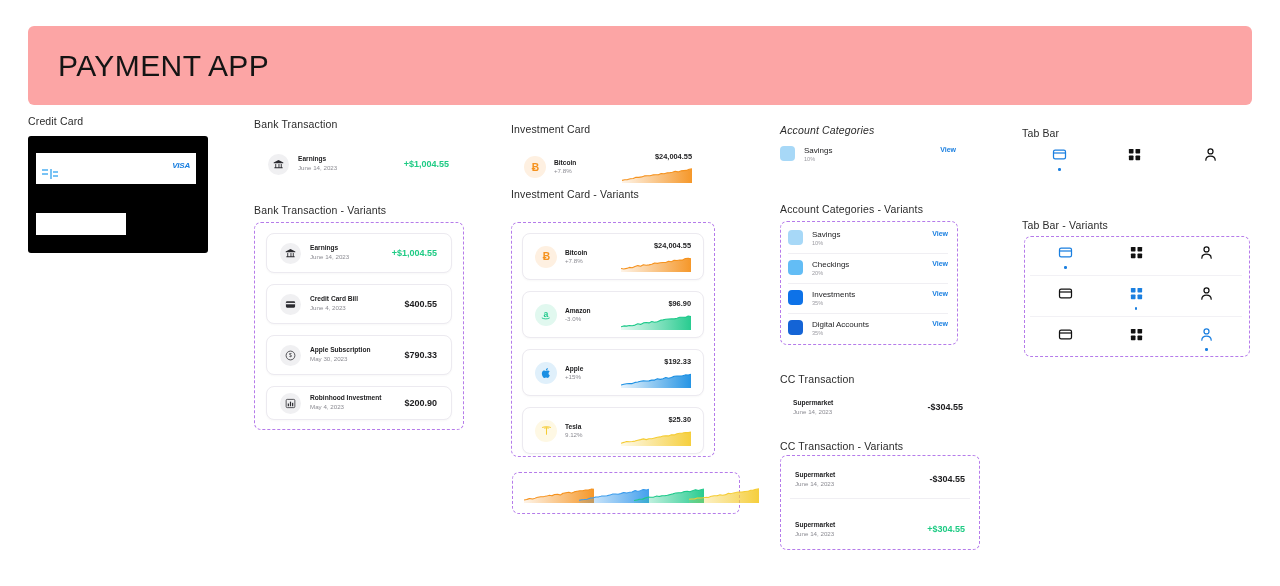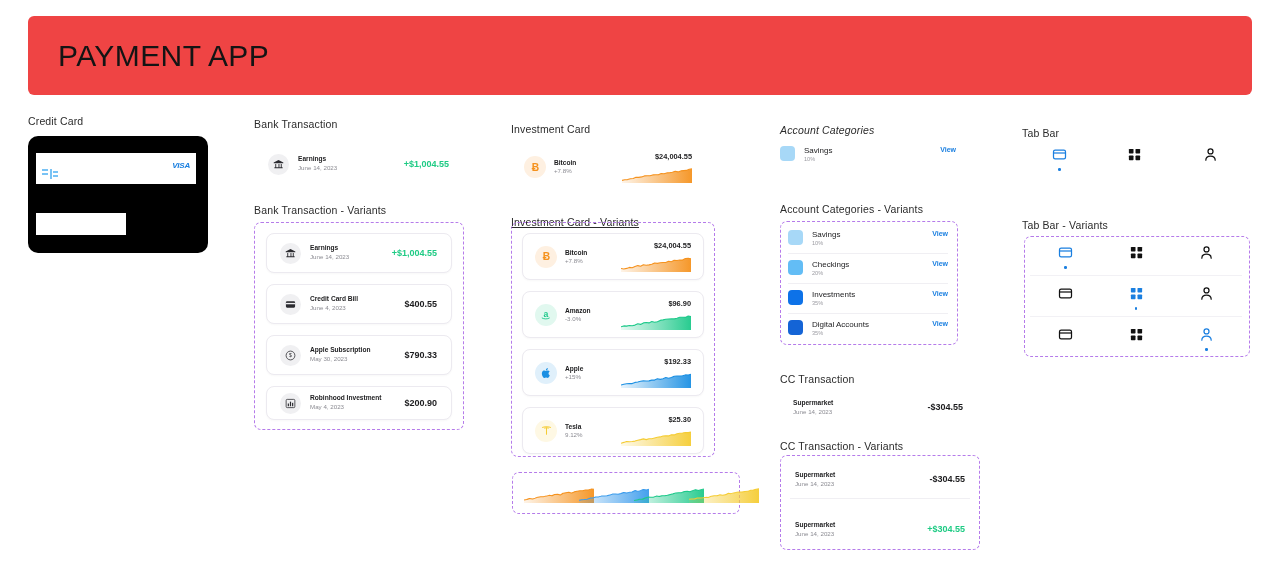--- a/index.html
+++ b/index.html
@@ -7,23 +7,23 @@
     width: 1280px; height: 586px;
     background: #ffffff;
     font-family: "Liberation Sans", sans-serif;
     color: #1c1c1e;
     position: relative;
     overflow: hidden;
   }
 
   
   .banner {
-    position: absolute; left: 28px; top: 16px;
+    position: absolute; left: 28px; top: 26px;
     width: 1224px; height: 79px;
-    background: #ef4444;
+    background: #fca5a5;
     border-radius: 6px;
     display: flex; align-items: center;
   }
   .banner-title {
     font-size: 30px; font-weight: 400; letter-spacing: 0.4px;
     color: #141414; padding-left: 30px;
   }
 
   
   .sec-label {
@@ -37,21 +37,21 @@
     position: absolute;
     border: 1.4px dashed #b57bea;
     border-radius: 7px;
     background: transparent;
   }
 
   
   .cc-card {
     position: absolute; left: 28px; top: 136px;
     width: 180px; height: 117px;
-    background: #000000; border-radius: 10px; padding-left: 36px;
+    background: #000000; border-radius: 3px; padding-left: 36px;
   }
   .cc-strip {
     position: absolute; left: 8px; top: 17px;
     width: 160px; height: 31px; background: #ffffff;
   }
   .cc-visa {
     position: absolute; right: 6px; top: 8px;
     font-size: 8px; font-weight: 700; font-style: italic;
     color: #1a7fe0; letter-spacing: -.2px;
   }
@@ -259,21 +259,21 @@
               <stop offset="100%" stop-color="#f5921e" stop-opacity=".95"></stop>
             </linearGradient>
           </defs>
           <path d="M0.0 17.4 L 2.8 16.7 L 5.6 16.6 L 8.4 15.7 L 11.2 15.5 L 14.0 14.3 L 16.8 14.4 L 19.6 13.9 L 22.4 12.9 L 25.2 12.8 L 28.0 12.8 L 30.8 11.9 L 33.6 11.8 L 36.4 11.7 L 39.2 10.5 L 42.0 10.8 L 44.8 9.9 L 47.6 9.7 L 50.4 9.2 L 53.2 8.2 L 56.0 8.9 L 58.8 7.9 L 61.6 7.6 L 64.4 7.4 L 67.2 6.2 L 70.0 5.9 L 70 20 L 0 20 Z" fill="url(#gfeat)"></path>
           <path d="M0.0 17.4 L 2.8 16.7 L 5.6 16.6 L 8.4 15.7 L 11.2 15.5 L 14.0 14.3 L 16.8 14.4 L 19.6 13.9 L 22.4 12.9 L 25.2 12.8 L 28.0 12.8 L 30.8 11.9 L 33.6 11.8 L 36.4 11.7 L 39.2 10.5 L 42.0 10.8 L 44.8 9.9 L 47.6 9.7 L 50.4 9.2 L 53.2 8.2 L 56.0 8.9 L 58.8 7.9 L 61.6 7.6 L 64.4 7.4 L 67.2 6.2 L 70.0 5.9" fill="none" stroke="#f5921e" stroke-width="1.1" stroke-linejoin="round"></path>
         </svg>
       </div>
     </div>
   </div>
 
-<div class="sec-label" style="left:511px; top:216px;text-decoration:underline;">Investment Card - Variants</div>
+<div class="sec-label" style="left:511px; top:188px;">Investment Card - Variants</div>
 <div class="dashed" style="left:511px; top:222px; width:204px; height:235px;"></div>
 <div id="inv-variants">
     <div class="invcard" style="left: 522px; top: 233px; width: 182px; height: 47px;">
       <div class="inv-ico" style="background:#f5921e22;">
         <svg width="13" height="13" viewBox="0 0 24 24">
           <text x="12" y="18.5" font-size="19" font-weight="bold" font-family="Liberation Sans, sans-serif" text-anchor="middle" fill="#f5921e">Ƀ</text>
         </svg>
       </div>
       <div class="inv-text">
         <div class="inv-name">Bitcoin</div>

